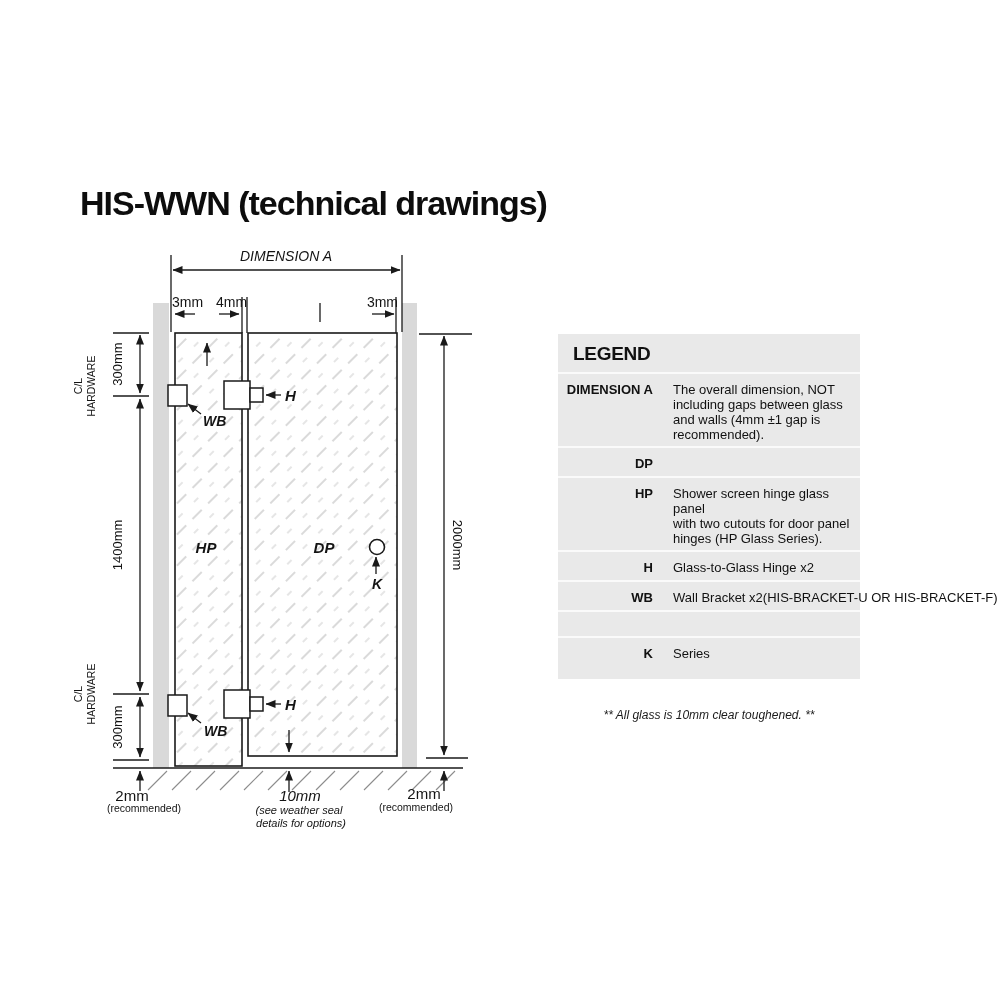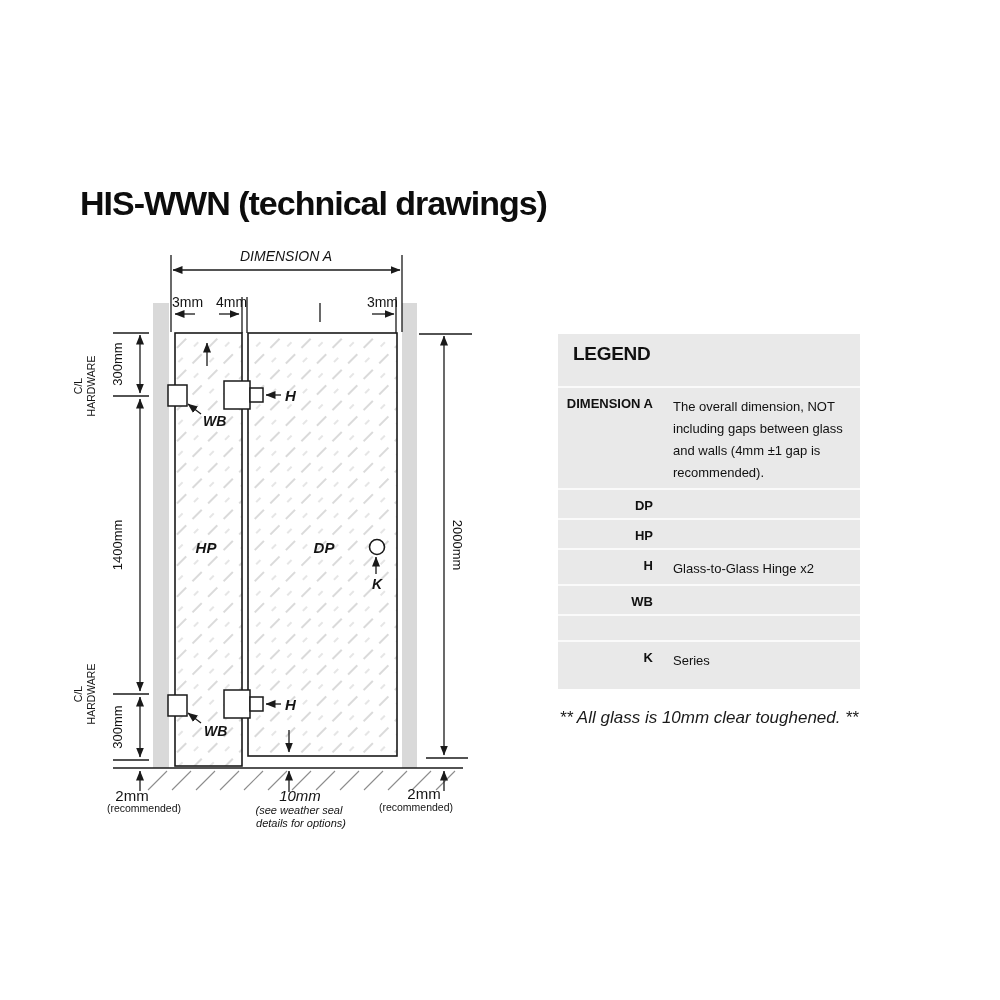--- a/index.html
+++ b/index.html
@@ -15,30 +15,30 @@
   .s10{font-size:10.5px;} .s11{font-size:11px;} .s13{font-size:13px;}
   .s14{font-size:14px;} .s15{font-size:15px;}
   .ln{stroke:#1a1a1a;stroke-width:1.3;fill:none;}
   .panel{fill:#ffffff;stroke:none;}
   .panelhatch{fill:url(#hatch);stroke:#1a1a1a;stroke-width:1.6;}
   .hw{fill:#ffffff;stroke:#1a1a1a;stroke-width:1.5;}
   .fh{stroke:#8c8c8c;stroke-width:1.1;}
   
   .legend{position:absolute;left:538px;top:334px;width:302px;background:#e9e9e9;
           padding-bottom:2px;}
-  .legend-title{font-size:19px;font-weight:bold;padding:9px 0 21px 15px;letter-spacing:-0.3px;}
+  .legend-title{font-size:19px;font-weight:bold;padding:9px 0 7px 15px;letter-spacing:-0.3px;}
   .lrow{display:grid;grid-template-columns:95px 1fr;column-gap:20px;
         padding:8px 0 4px 0;border-top:2px solid #fafafa;}
   .lterm{font-weight:bold;font-size:13px;text-align:right;line-height:16px;}
-  .ldesc{font-size:13px;line-height:22px;white-space:pre-line;}
+  .ldesc{font-size:13px;line-height:15px;white-space:pre-line;}
   .lrow.nowrap .ldesc{white-space:nowrap;overflow:visible;}
   .lrow.empty{min-height:12px;}
   .lrow.last{padding-bottom:15px;}
   .footnote{position:absolute;left:538px;top:708px;width:302px;text-align:center;
-            font-size:17px;font-style:italic;color:#1a1a1a;}
+            font-size:12px;font-style:italic;color:#1a1a1a;}
 </style>
 </head>
 <body>
 
 <div class="canvas">
 
   <h1 class="title">HIS-WWN (technical drawings)</h1>
 
   <svg class="drawing" viewBox="0 0 1000 1000" xmlns="http://www.w3.org/2000/svg">
     <defs>
@@ -179,27 +179,31 @@
       <div class="ldesc">The overall dimension, NOT
 including gaps between glass
 and walls (4mm ±1 gap is
 recommended).</div>
     </div>
     <div class="lrow">
       <div class="lterm">DP</div>
     </div>
     <div class="lrow">
       <div class="lterm">HP</div>
+      <div class="ldesc">Shower screen hinge glass panel
+with two cutouts for door panel
+hinges (HP Glass Series).</div>
     </div>
     <div class="lrow">
       <div class="lterm">H</div>
       <div class="ldesc">Glass-to-Glass Hinge x2</div>
     </div>
     <div class="lrow nowrap">
       <div class="lterm">WB</div>
+      <div class="ldesc">Wall Bracket x2(HIS-BRACKET-U OR HIS-BRACKET-F)</div>
     </div>
     <div class="lrow empty">
       <div class="lterm"></div>
       <div class="ldesc"></div>
     </div>
     <div class="lrow last">
       <div class="lterm">K</div>
       <div class="ldesc">Series</div>
     </div>
   </div>

